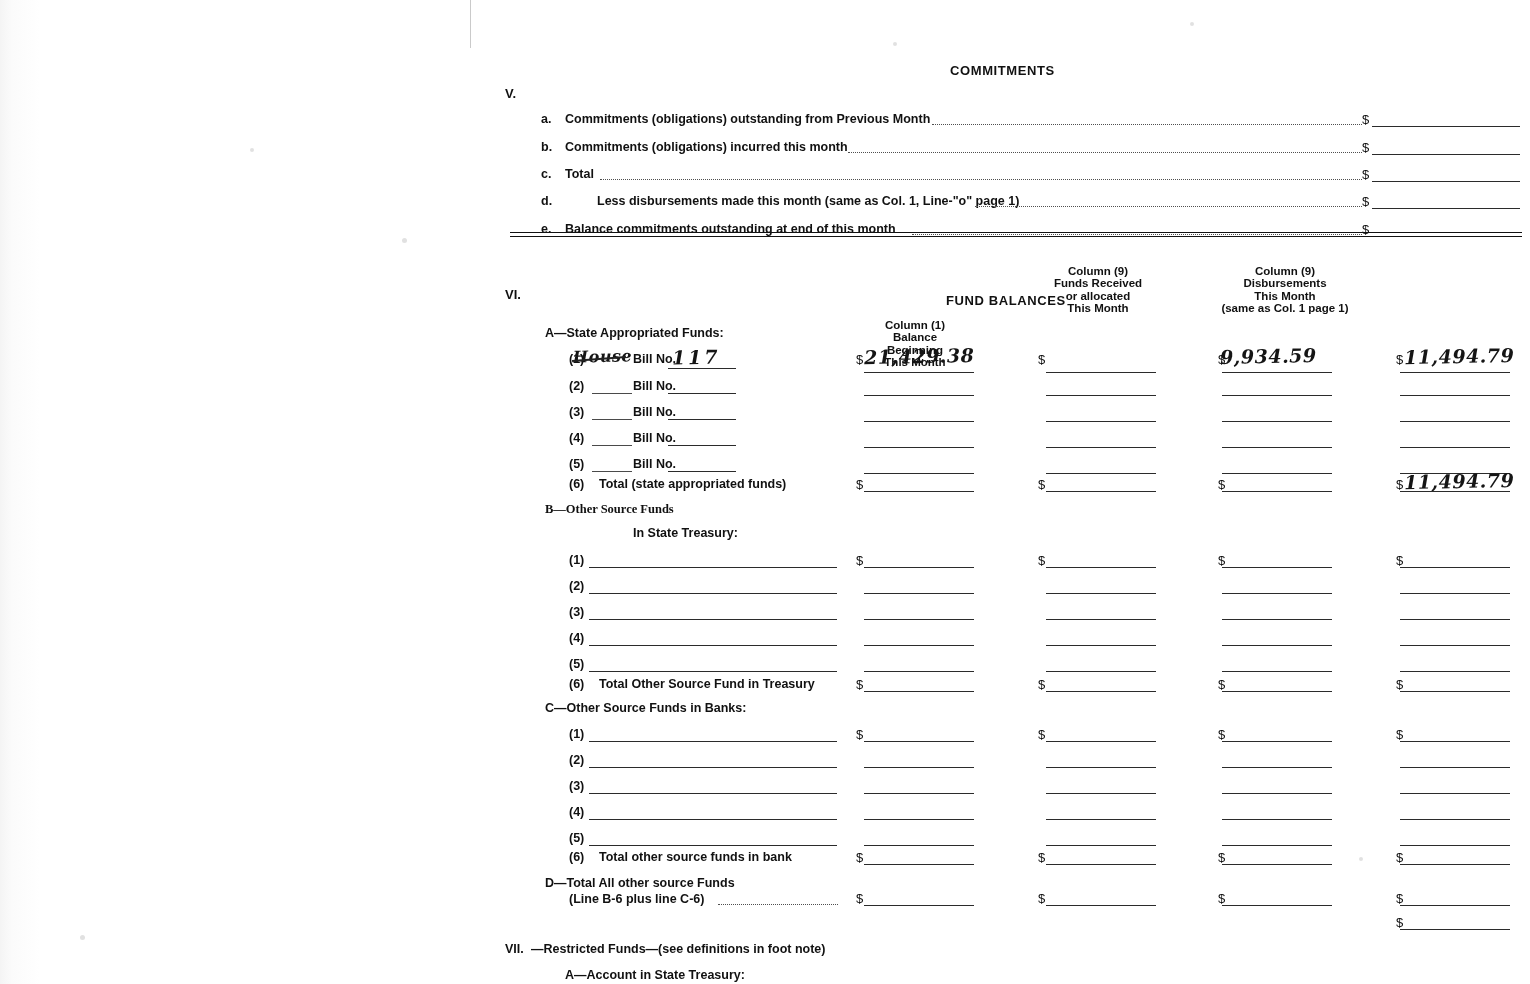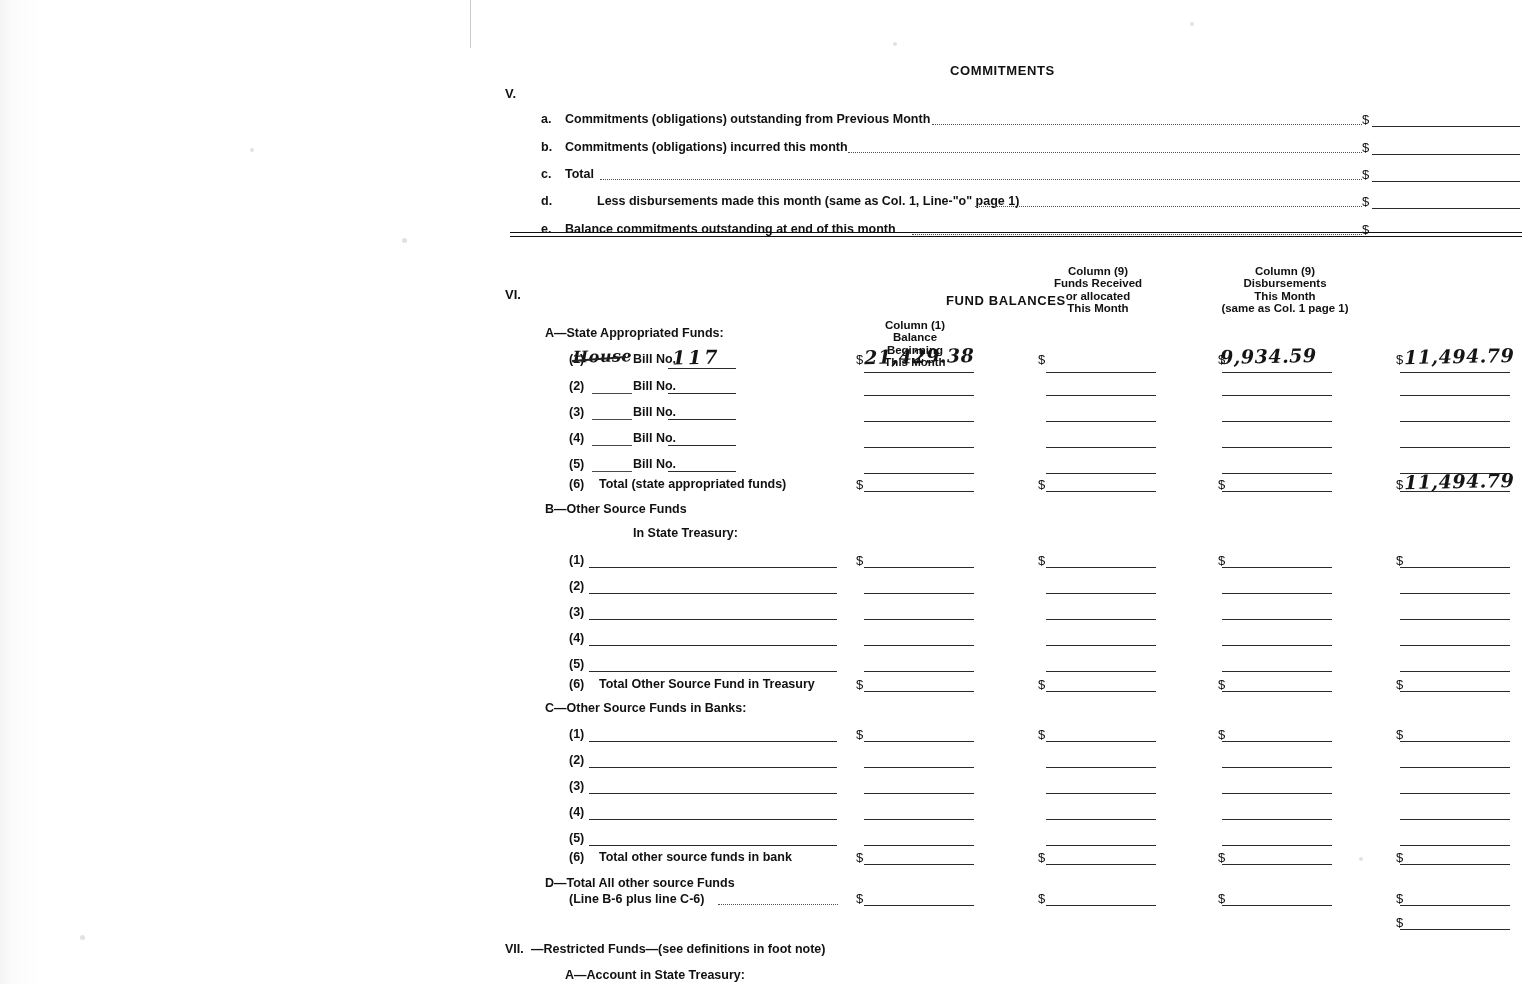--- a/index.html
+++ b/index.html
@@ -193,21 +193,21 @@
   <div class="t dollar" style="left:856px;top:477px;">$</div>
   <div class="rule" style="left:864px;top:491px;width:110px;"></div>
   <div class="t dollar" style="left:1038px;top:477px;">$</div>
   <div class="rule" style="left:1046px;top:491px;width:110px;"></div>
   <div class="t dollar" style="left:1218px;top:477px;">$</div>
   <div class="rule" style="left:1222px;top:491px;width:110px;"></div>
   <div class="t dollar" style="left:1396px;top:477px;">$</div>
   <div class="hw" style="left:1404px;top:470px;">11,494.79</div>
   <div class="rule" style="left:1400px;top:491px;width:110px;"></div>
 
-  <div class="t lbl-b" style="left:545px;top:502px;">B—Other Source Funds</div>
+  <div class="t lbl-b" style="left:545px;top:502px;font-family:Liberation Serif, serif;">B—Other Source Funds</div>
   <div class="t lbl-b" style="left:633px;top:526px;">In State Treasury:</div>
 
   <div class="t lbl-b" style="left:569px;top:553px;">(1)</div>
   <div class="rule" style="left:589px;top:567px;width:248px;"></div>
   <div class="t dollar" style="left:856px;top:553px;">$</div>
   <div class="rule" style="left:864px;top:567px;width:110px;"></div>
   <div class="t dollar" style="left:1038px;top:553px;">$</div>
   <div class="rule" style="left:1046px;top:567px;width:110px;"></div>
   <div class="t dollar" style="left:1218px;top:553px;">$</div>
   <div class="rule" style="left:1222px;top:567px;width:110px;"></div>

